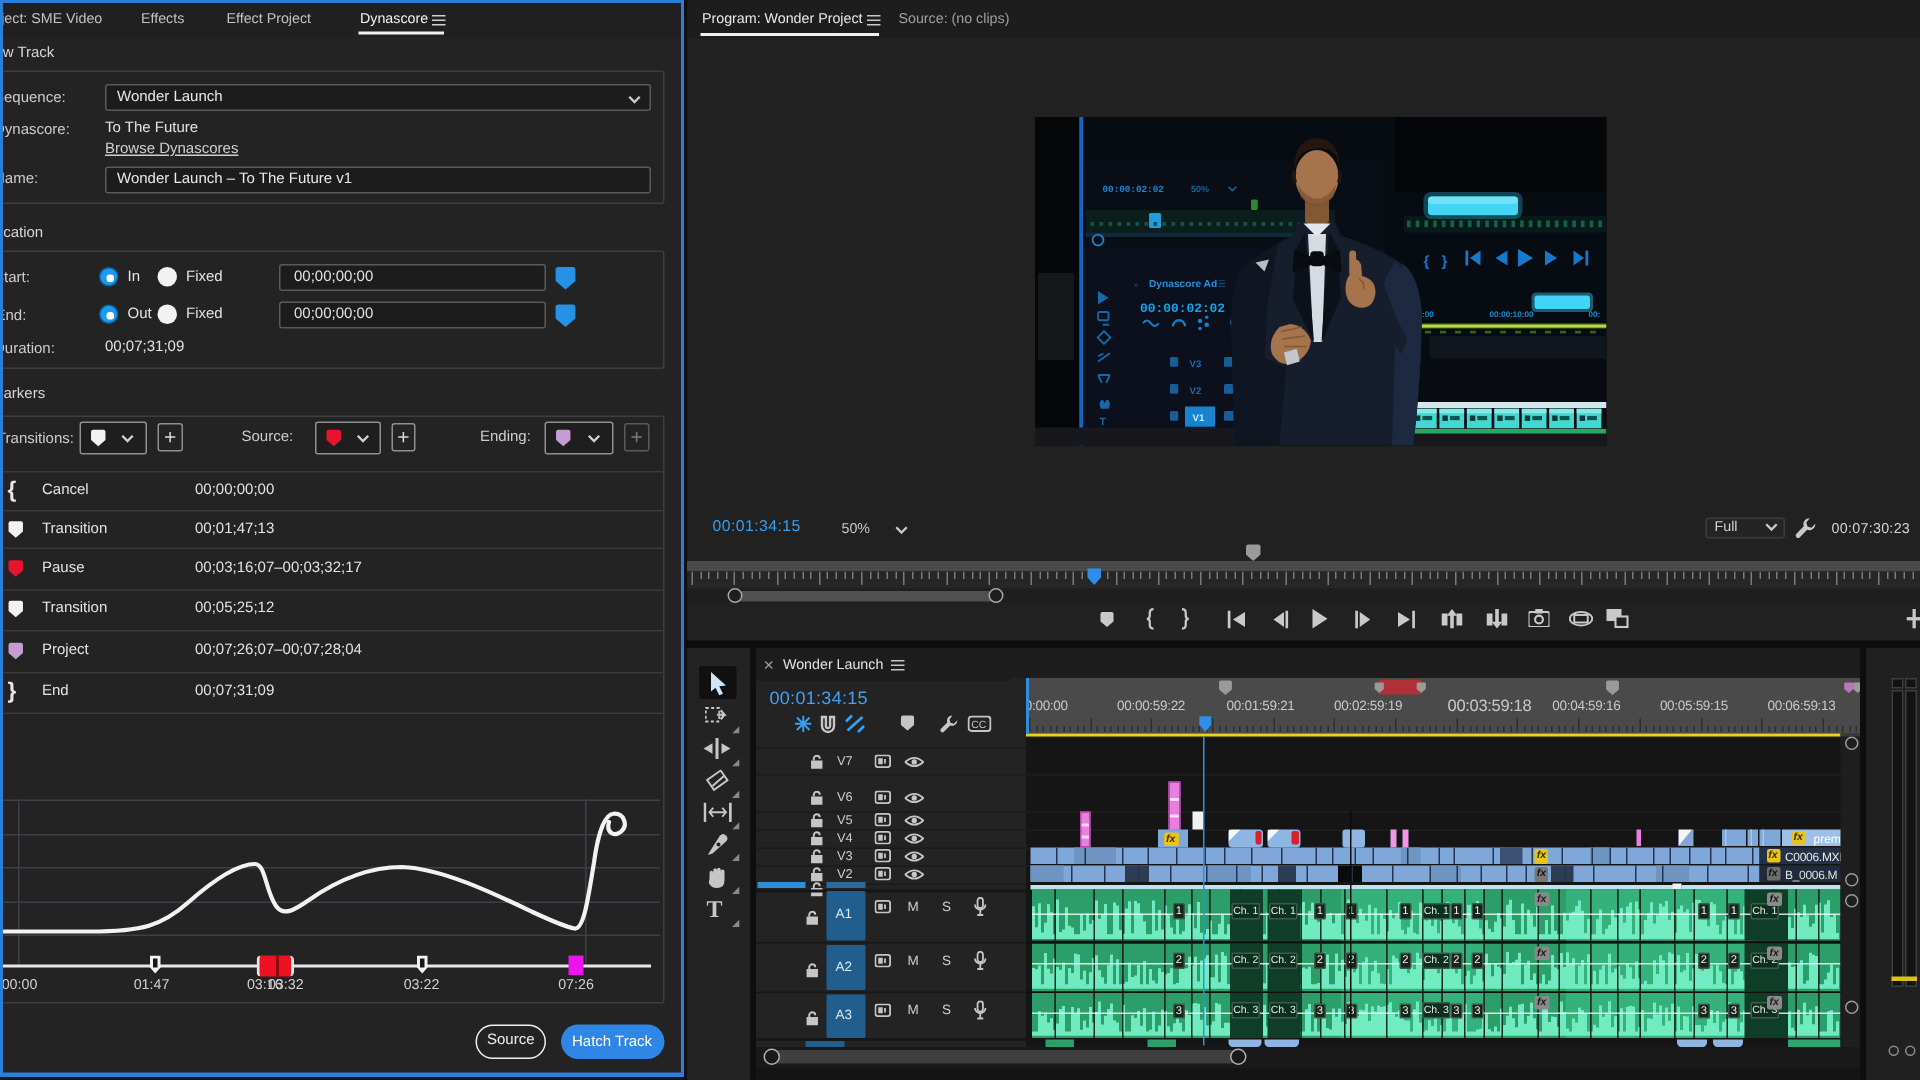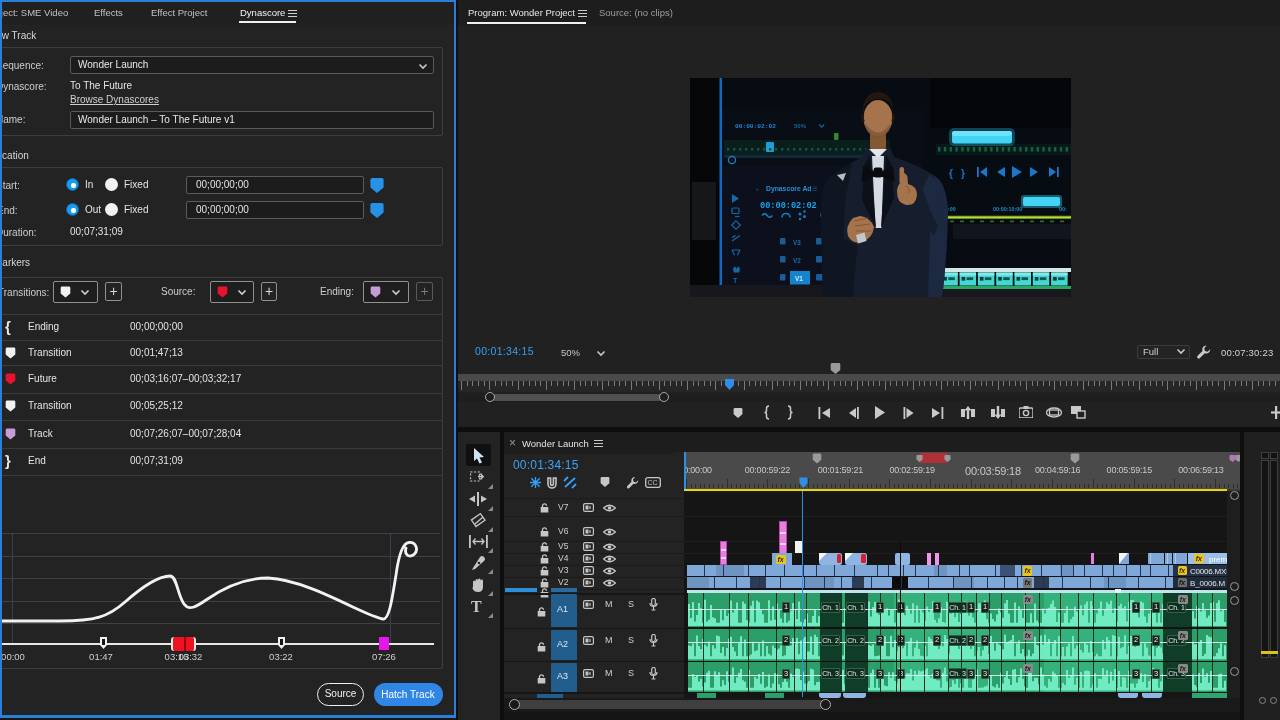--- a/index.html
+++ b/index.html
@@ -92,49 +92,49 @@
     </svg>
     <div style="position:absolute;left:416px;top:282px;width:17px;height:19px;border:1.5px solid #5a5a5a;border-radius:2px;color:#787878;font-size:14px;line-height:16px;text-align:center">+</div>
     <div style="position:absolute;left:0px;top:314px;width:443px;height:1px;background:#3a3a3a"></div>
     <div style="position:absolute;left:0px;top:340px;width:443px;height:1px;background:#3a3a3a"></div>
     <div style="position:absolute;left:0px;top:365px;width:443px;height:1px;background:#3a3a3a"></div>
     <div style="position:absolute;left:0px;top:392.5px;width:443px;height:1px;background:#3a3a3a"></div>
     <div style="position:absolute;left:0px;top:420px;width:443px;height:1px;background:#3a3a3a"></div>
     <div style="position:absolute;left:0px;top:447.5px;width:443px;height:1px;background:#3a3a3a"></div>
     <div style="position:absolute;left:0px;top:474.5px;width:443px;height:1px;background:#3a3a3a"></div>
     <div style="position:absolute;left:5px;top:318px;font-size:15px;color:#e8e8e8;font-weight:bold">{</div>
-    <div style="position:absolute;left:28px;top:321px;font-size:10px;color:#e4e4e4">Ending</div>
+    <div style="position:absolute;left:28px;top:321px;font-size:10px;color:#e4e4e4">Cancel</div>
     <div style="position:absolute;left:130px;top:321px;font-size:10px;color:#e4e4e4">00;00;00;00</div>
     <div style="position:absolute;left:5px;top:345.5px">
       <svg width="11" height="14" viewBox="0 0 16 18" style="display:block">
         <path d="M3 1 h10 a2 2 0 0 1 2 2 v8 L8 17 L1 11 v-8 a2 2 0 0 1 2 -2 z" fill="#f2f2f2"></path>
       </svg>
     </div>
     <div style="position:absolute;left:28px;top:346.5px;font-size:10px;color:#e4e4e4">Transition</div>
     <div style="position:absolute;left:130px;top:346.5px;font-size:10px;color:#e4e4e4">00;01;47;13</div>
     <div style="position:absolute;left:5px;top:371.5px">
       <svg width="11" height="14" viewBox="0 0 16 18" style="display:block">
         <path d="M3 1 h10 a2 2 0 0 1 2 2 v8 L8 17 L1 11 v-8 a2 2 0 0 1 2 -2 z" fill="#e8132e"></path>
       </svg>
     </div>
-    <div style="position:absolute;left:28px;top:372.5px;font-size:10px;color:#e4e4e4">Future</div>
+    <div style="position:absolute;left:28px;top:372.5px;font-size:10px;color:#e4e4e4">Pause</div>
     <div style="position:absolute;left:130px;top:372.5px;font-size:10px;color:#e4e4e4">00;03;16;07–00;03;32;17</div>
     <div style="position:absolute;left:5px;top:399px">
       <svg width="11" height="14" viewBox="0 0 16 18" style="display:block">
         <path d="M3 1 h10 a2 2 0 0 1 2 2 v8 L8 17 L1 11 v-8 a2 2 0 0 1 2 -2 z" fill="#f2f2f2"></path>
       </svg>
     </div>
     <div style="position:absolute;left:28px;top:400px;font-size:10px;color:#e4e4e4">Transition</div>
     <div style="position:absolute;left:130px;top:400px;font-size:10px;color:#e4e4e4">00;05;25;12</div>
     <div style="position:absolute;left:5px;top:426.5px">
       <svg width="11" height="14" viewBox="0 0 16 18" style="display:block">
         <path d="M3 1 h10 a2 2 0 0 1 2 2 v8 L8 17 L1 11 v-8 a2 2 0 0 1 2 -2 z" fill="#c59cd4"></path>
       </svg>
     </div>
-    <div style="position:absolute;left:28px;top:427.5px;font-size:10px;color:#e4e4e4">Track</div>
+    <div style="position:absolute;left:28px;top:427.5px;font-size:10px;color:#e4e4e4">Project</div>
     <div style="position:absolute;left:130px;top:427.5px;font-size:10px;color:#e4e4e4">00;07;26;07–00;07;28;04</div>
     <div style="position:absolute;left:5px;top:452px;font-size:15px;color:#e8e8e8;font-weight:bold">}</div>
     <div style="position:absolute;left:28px;top:455px;font-size:10px;color:#e4e4e4">End</div>
     <div style="position:absolute;left:130px;top:455px;font-size:10px;color:#e4e4e4">00;07;31;09</div>
     <div style="position:absolute;left:0px;top:533px;width:440px;height:1px;background:#3a414d"></div>
     <div style="position:absolute;left:0px;top:555.5px;width:440px;height:1px;background:#3a414d"></div>
     <div style="position:absolute;left:0px;top:578px;width:440px;height:1px;background:#3a414d"></div>
     <div style="position:absolute;left:0px;top:600.5px;width:440px;height:1px;background:#3a414d"></div>
     <div style="position:absolute;left:0px;top:623px;width:440px;height:1px;background:#3a414d"></div>
     <div style="position:absolute;left:12px;top:533px;width:1px;height:111px;background:#3a414d"></div>

